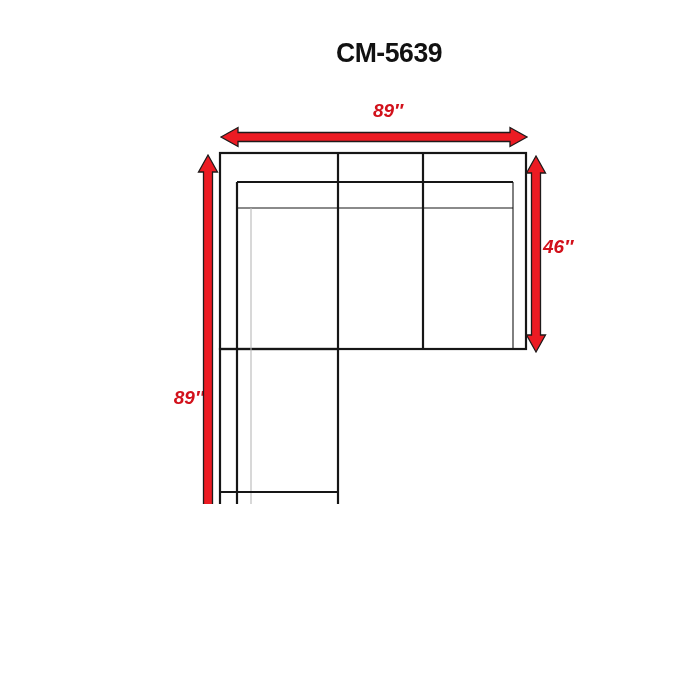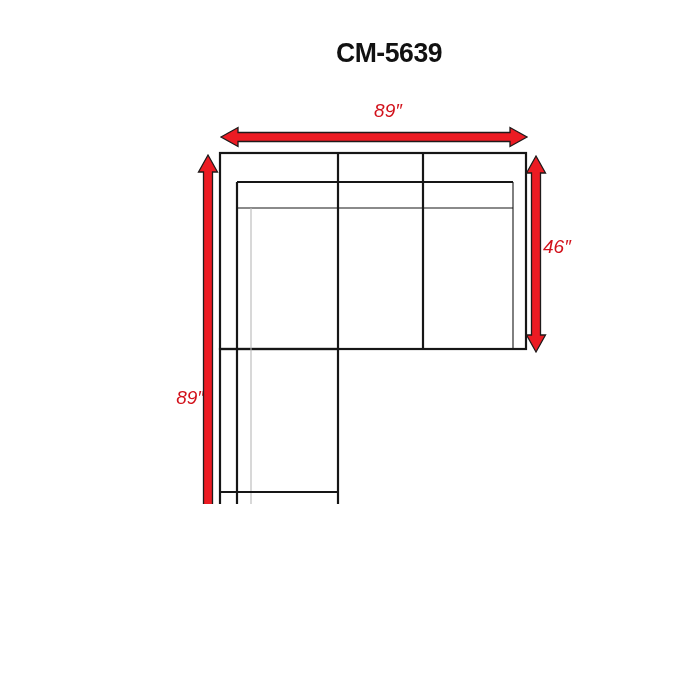--- a/index.html
+++ b/index.html
@@ -18,21 +18,21 @@
     font-family:"Liberation Sans", sans-serif;
     overflow:hidden;
   }
   .title {
     position:absolute; left:289px; top:39px; width:200px;
     text-align:center; font-size:28px; font-weight:bold;
     color:#111111; letter-spacing:-0.5px; transform:scaleX(0.95);
     line-height:28px;
   }
   .dim {
-    position:absolute; font-weight:normal; font-style:italic;
+    position:absolute; font-weight:bold; font-style:italic;
     color:var(--label-red); font-size:19px; line-height:22px;
     white-space:nowrap;
   }
   .dim-top   { left:358px; top:100px; width:60px; text-align:center; }
   .dim-right { left:543px; top:236px; }
   .dim-left  { left:158px; top:387px; width:46px; text-align:right; }
   svg.diagram { position:absolute; left:0; top:0; width:700px; height:700px; }
   .ln { stroke:var(--line-black); fill:none; }
   .lt { stroke:var(--line-light); fill:none; }
   .w2 { stroke-width:2.2; }

